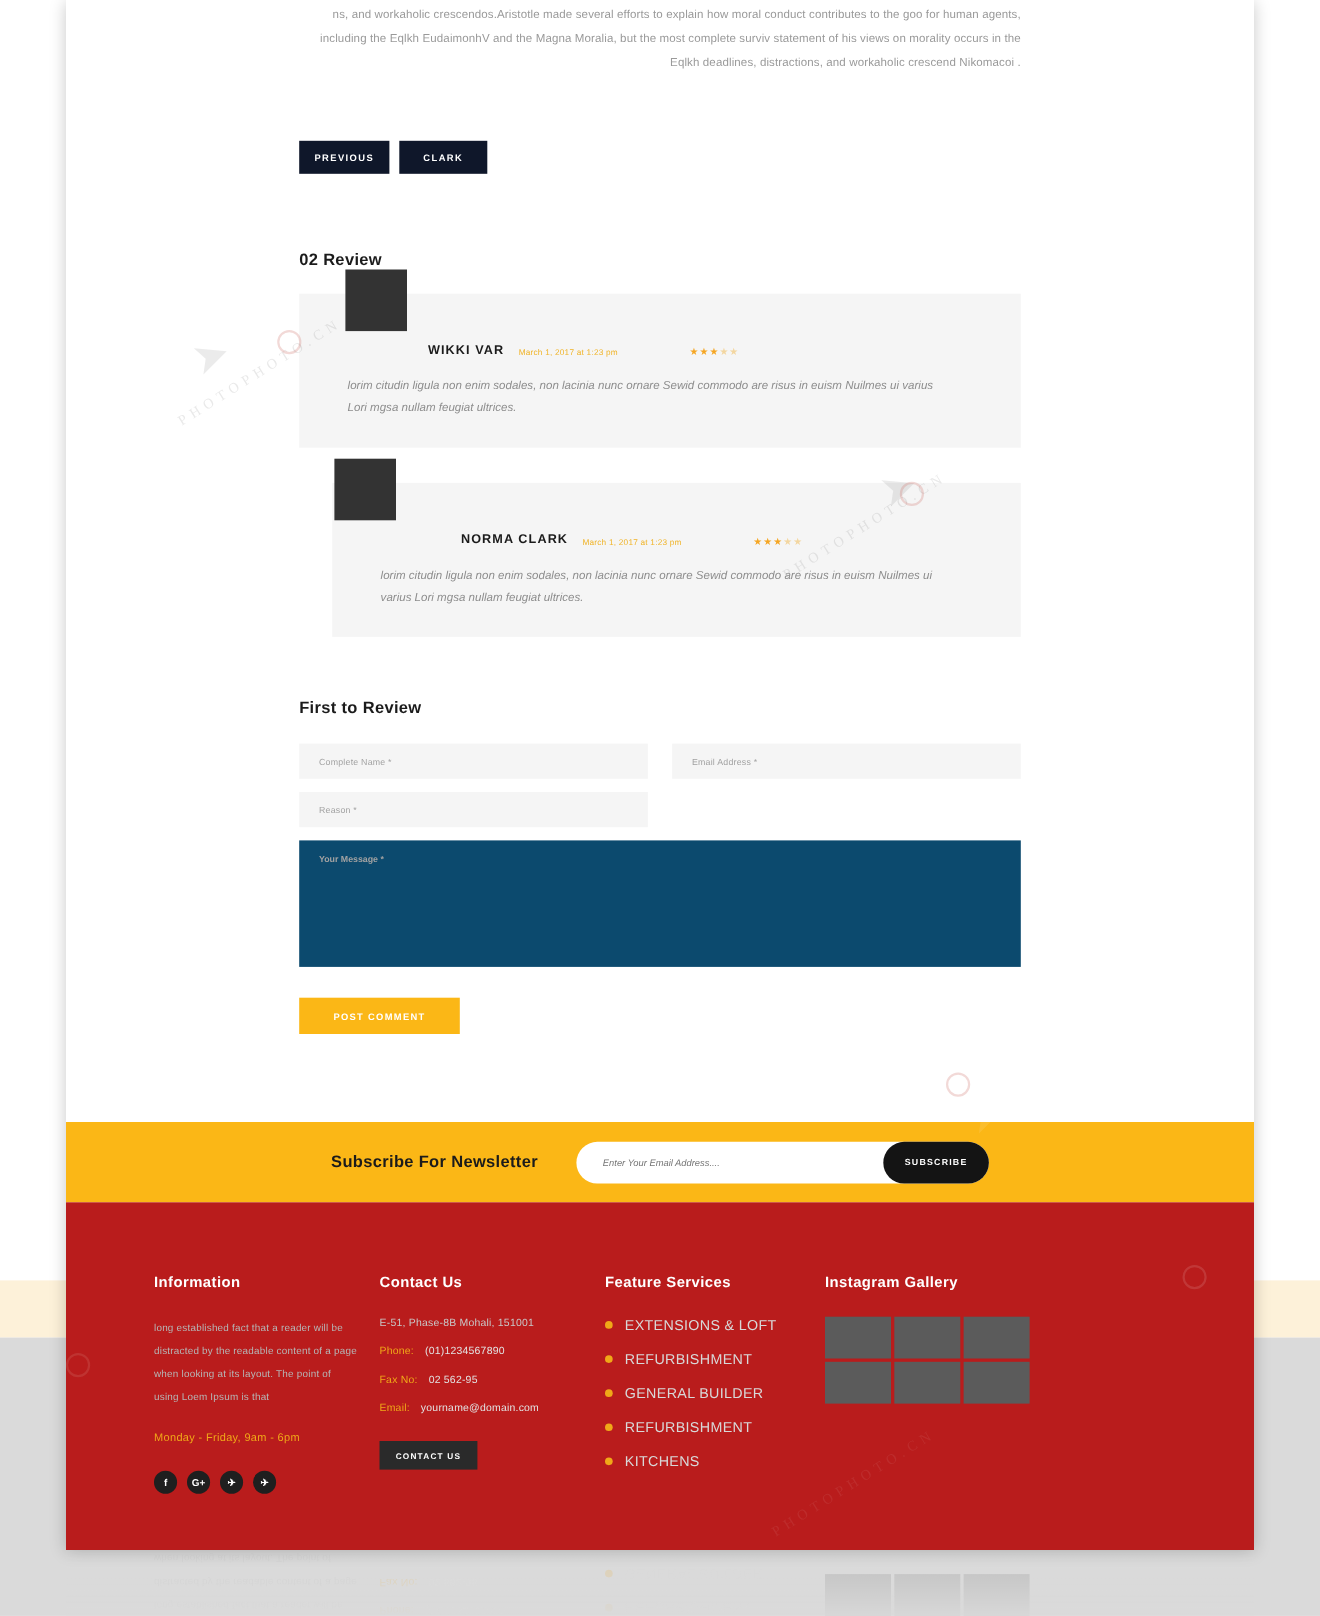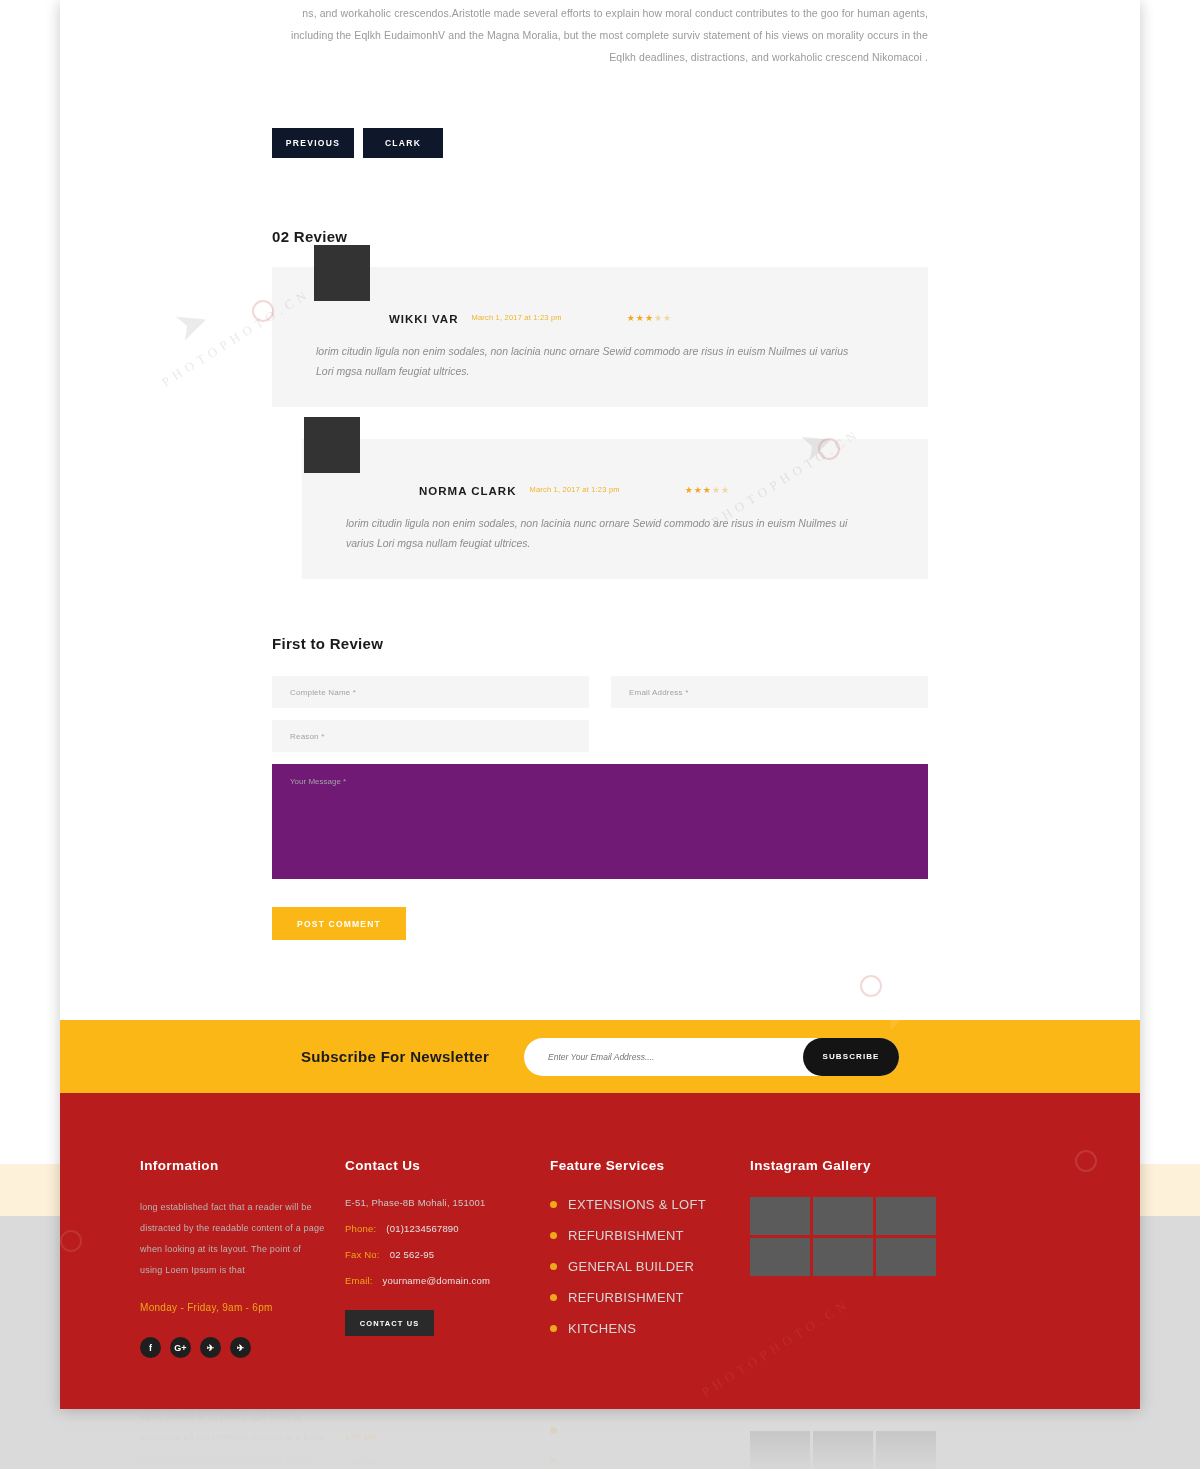--- a/index.html
+++ b/index.html
@@ -109,21 +109,21 @@
     height: 56px;
     background: #333333;
     top: -22px;
     left: 42px;
     z-index: 3;
   }
   .review-item.indented .review-avatar { left: 32px; }
 
   .review-meta {
     display: flex;
-    align-items: flex-start;
+    align-items: flex-end;
     gap: 13px;
     padding-left: 73px;
     margin-bottom: 16px;
   }
   .review-name {
     font-size: 11.5px;
     font-weight: bold;
     letter-spacing: 1px;
     color: #1b1b1b;
   }
@@ -167,36 +167,37 @@
     letter-spacing: .2px;
   }
   .field.rating-field { gap: 18px; }
   .rating-stars {
     color: #b9b9b9;
     font-size: 9px;
     letter-spacing: 2.5px;
   }
   .textarea-field {
     grid-column: 1 / span 2;
-    background: #701a75;
+    background: #0c4a6e;
     height: 115px;
     padding: 13px 18px;
     font-size: 8px;
     color: #a2a2a2;
+    font-weight: bold;
   }
   .post-btn {
     margin-top: 28px;
     background: #fbb716;
     color: #ffffff;
     border: none;
     font-family: "Liberation Sans", sans-serif;
     font-size: 8.5px;
     font-weight: bold;
     letter-spacing: 1.2px;
-    width: 134px;
+    width: 146px;
     height: 33px;
     cursor: pointer;
     display: flex;
     align-items: center;
     justify-content: center;
   }
 
   
   .newsletter {
     margin-top: 80px;

